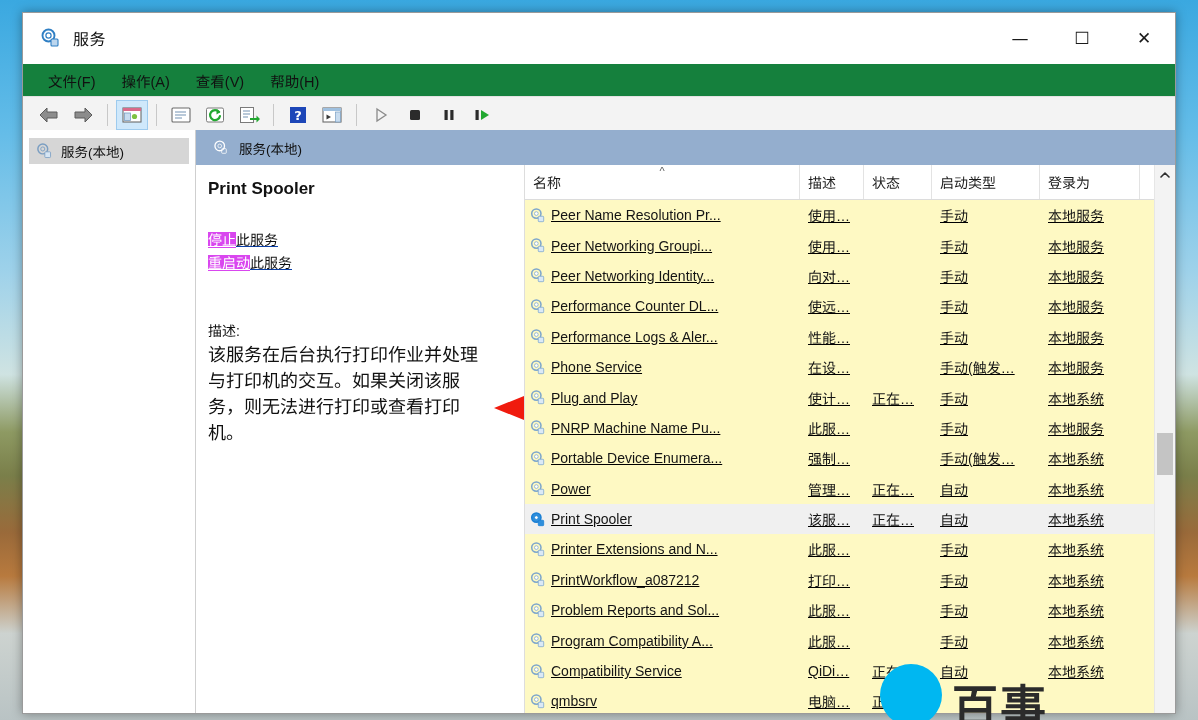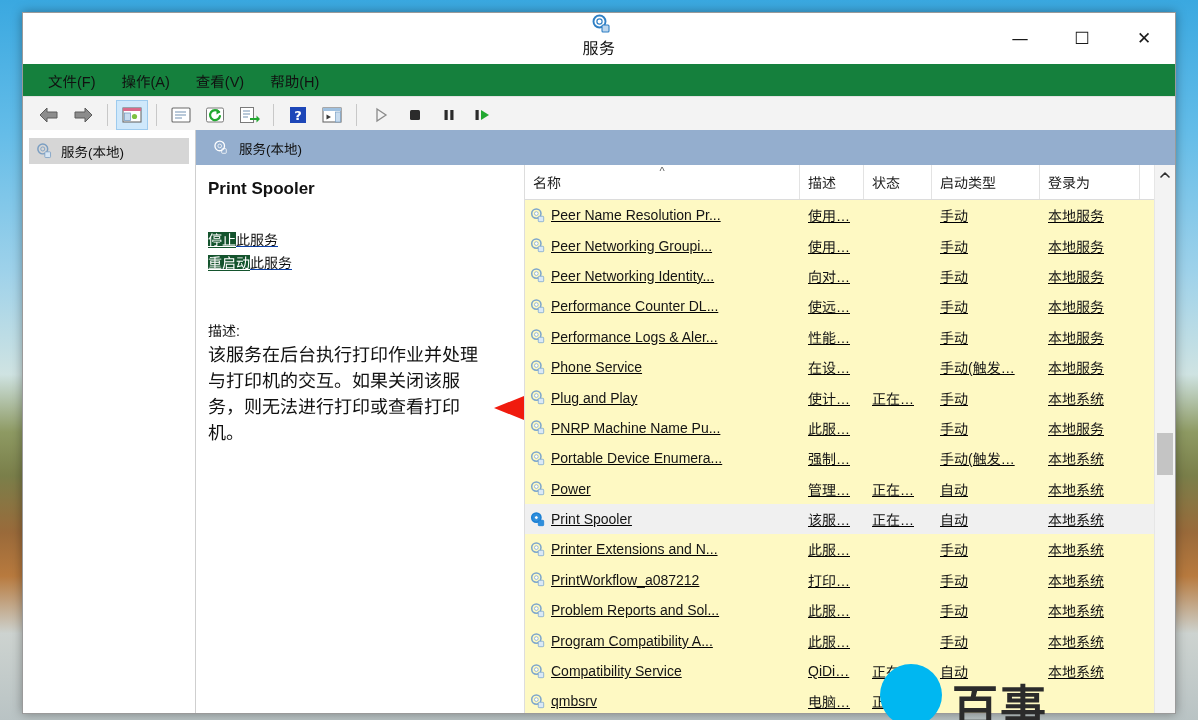--- a/index.html
+++ b/index.html
@@ -43,21 +43,20 @@
   }
 
   
   #titlebar {
     height: 50px;
     background: #ffffff;
     position: relative;
     display: flex;
     align-items: center;
     border-bottom: 1px solid #ffffff;
-    flex-direction: column;
   }
   #titlebar .app-icon {
     margin-left: 16px; margin-right: 12px;
     width: 22px; height: 22px;
     display: block;
   }
   #titlebar .title-text {
     font-size: 16px;
     color: #111;
     letter-spacing: .5px;
@@ -189,21 +188,21 @@
     margin-bottom: 30px;
   }
   #details .lnk-row { margin-bottom: 3px; }
   #details a.lnk {
     color: #0a3fa8;
     text-decoration: underline;
     font-size: 14px;
     cursor: pointer;
   }
   #details .lnk-hl {
-    background: #14532d;
+    background: #d946ef;
     color: #ffffff;
     text-decoration: underline;
   }
   #details .plain { color: #111; font-size: 14px; text-decoration: none; }
   #details .desc-head {
     margin-top: 48px;
     font-size: 14px;
     color: #111;
   }
   #details .desc-body {

